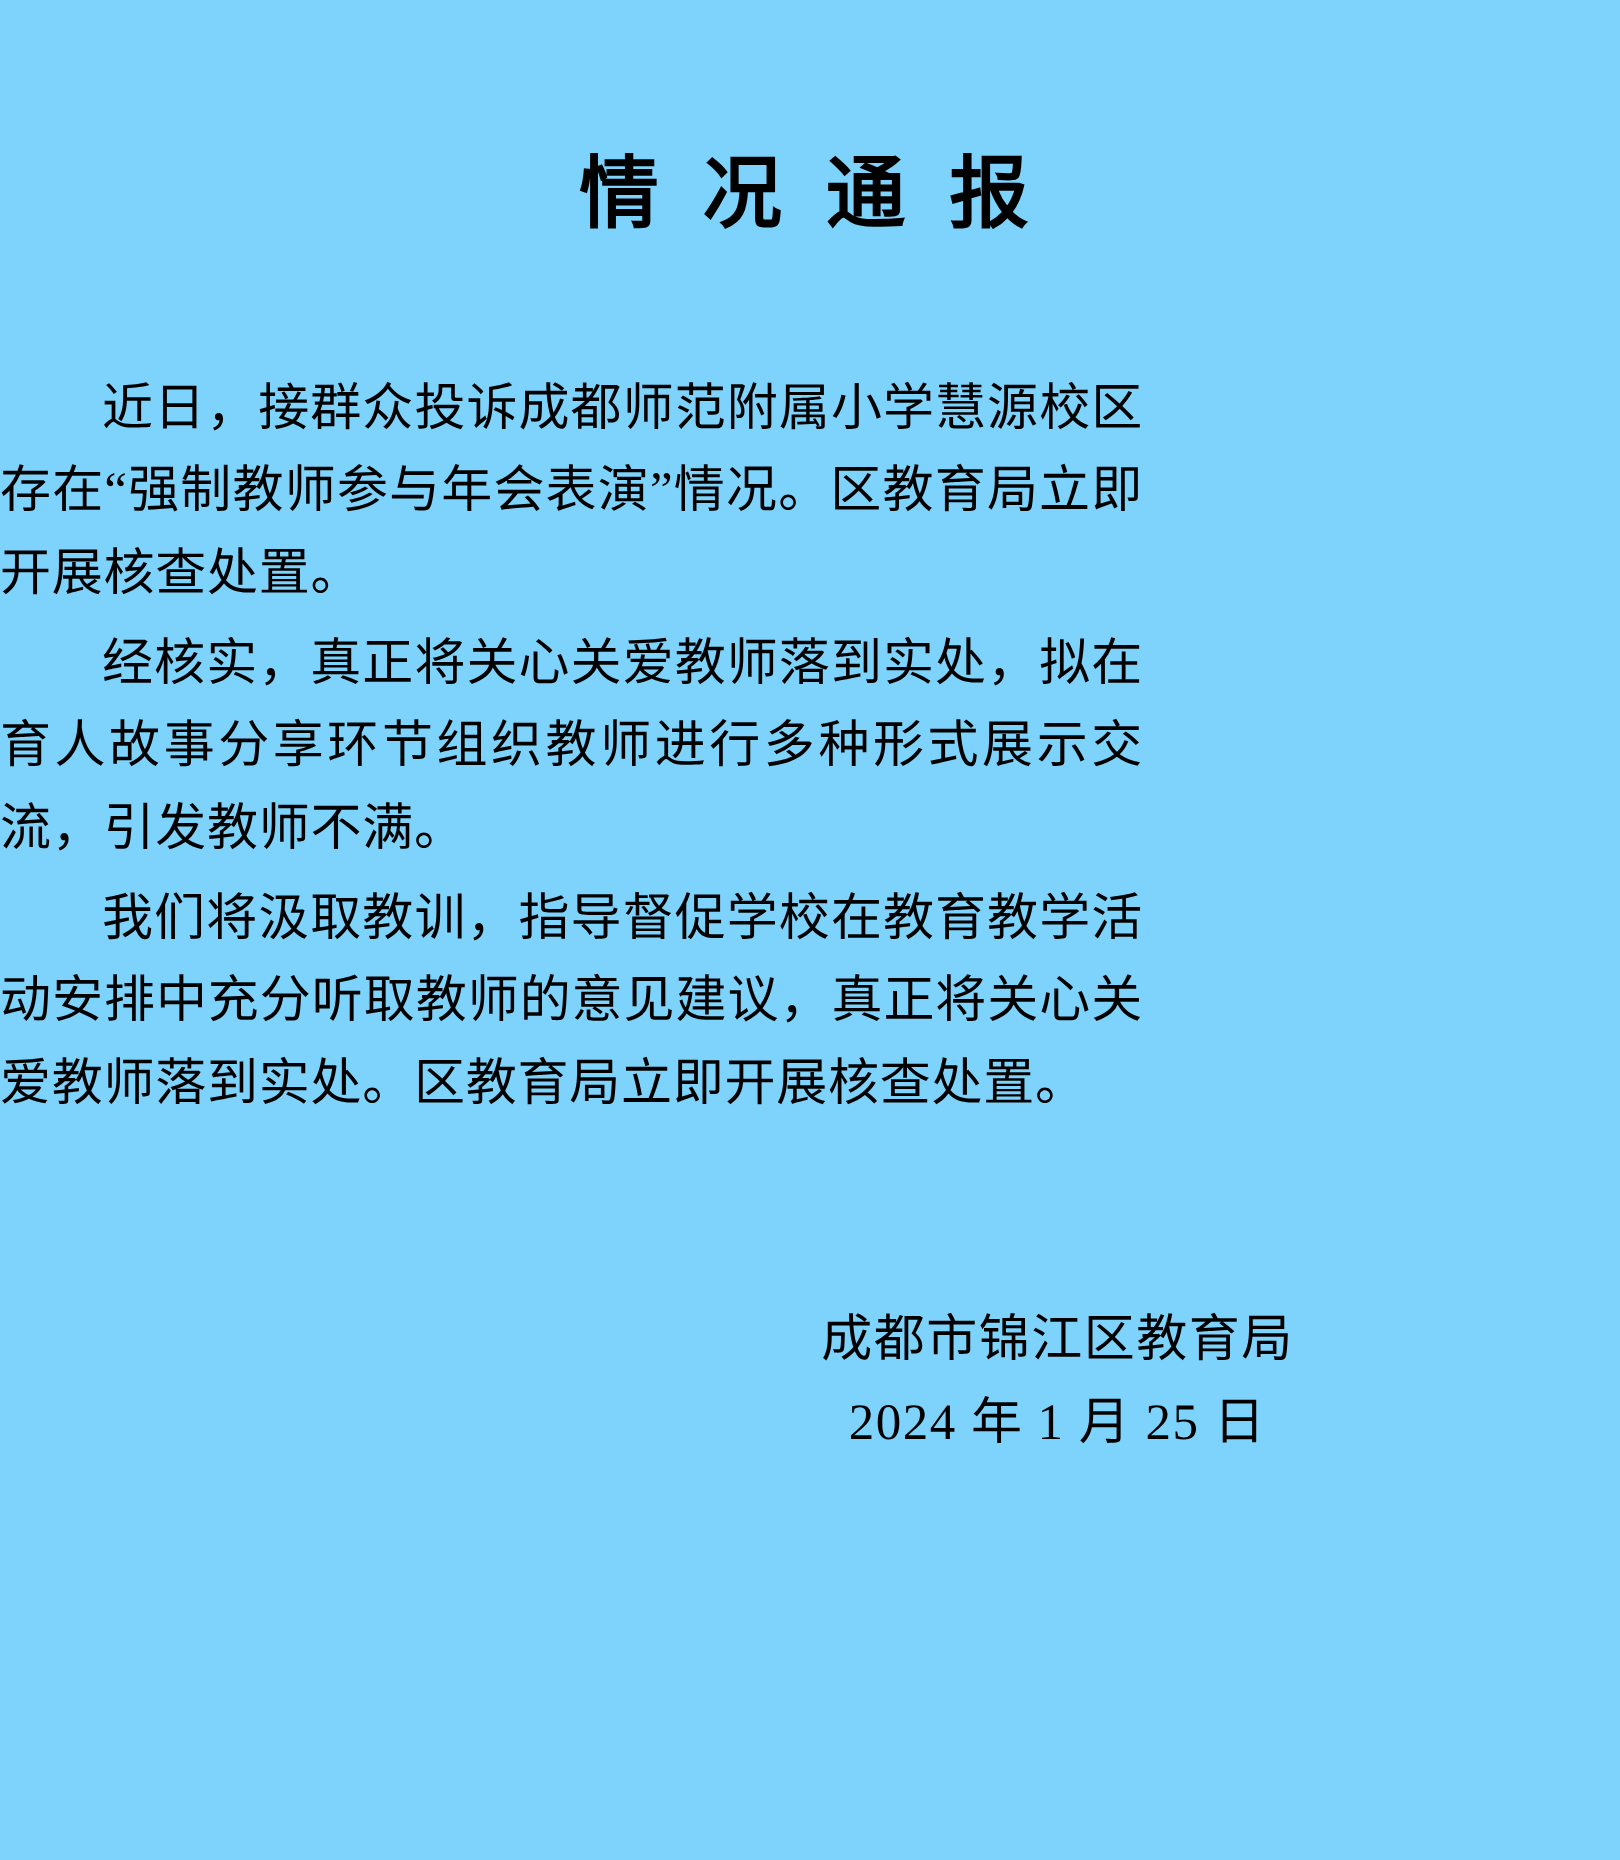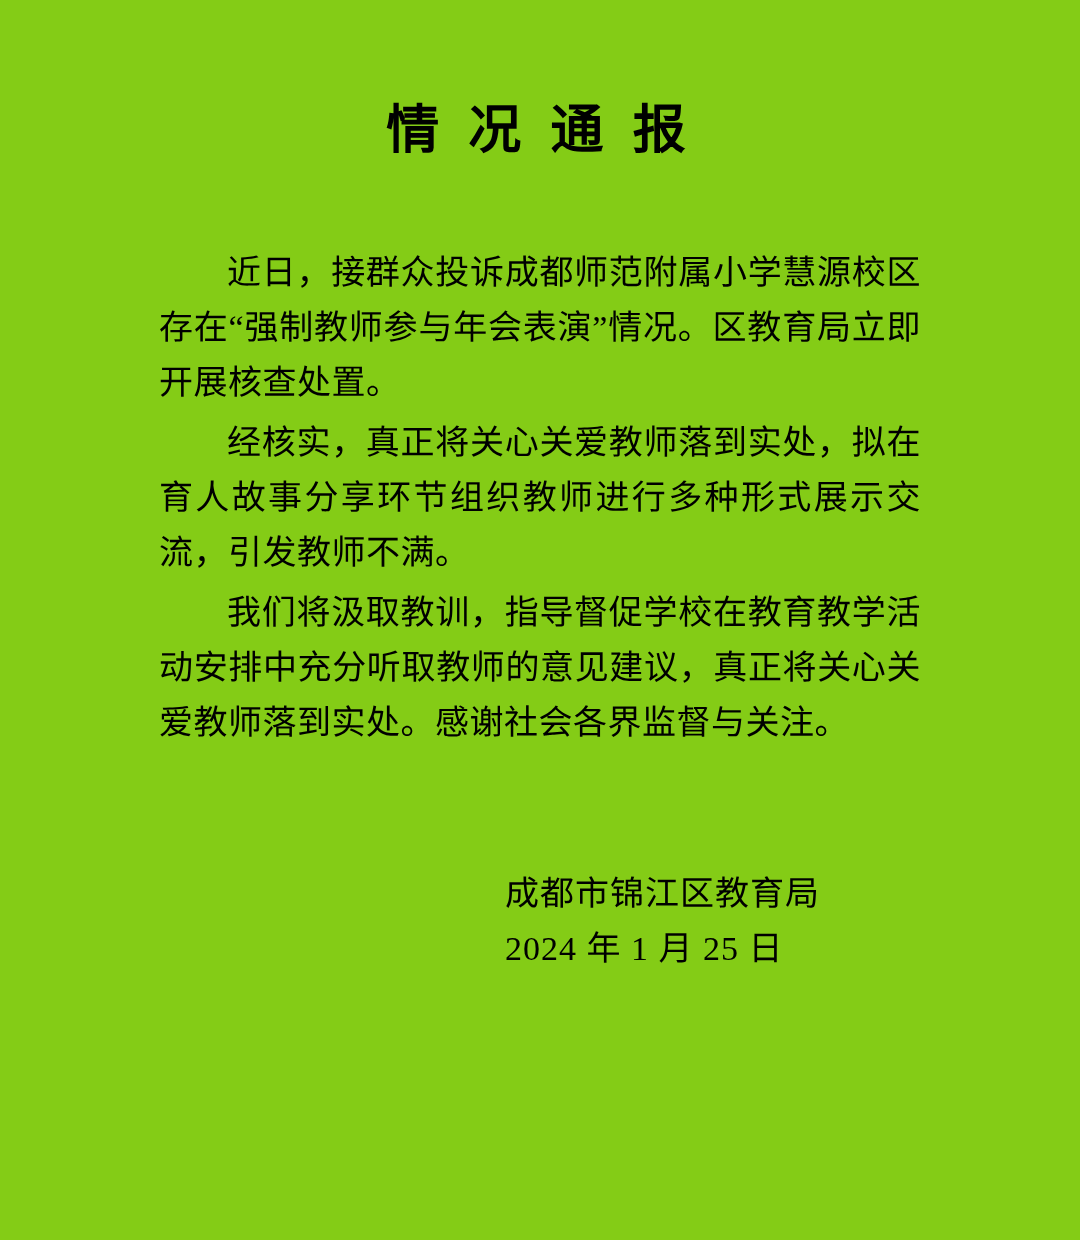--- a/index.html
+++ b/index.html
@@ -11,71 +11,70 @@
     height: 1240px;
     background: #ffffff;
     color: #000000;
     font-family: "Liberation Serif", serif;
     overflow: hidden;
     position: relative;
   }
   .page {
     width: 1080px;
     height: 1240px;
-    background: #84cc16;
+    background: #7dd3fc;
   }
   .doc-title {
     margin: 0;
     padding-top: 98px;
     font-size: 53px;
     line-height: 64px;
     font-weight: bold;
     text-align: center;
     letter-spacing: 8px;
     white-space: pre;
   }
   .doc-body {
     width: 762px;
-    margin-left: 159px;
     margin-top: 83px;
   }
   .doc-body p {
     margin: 0 0 5px 0;
     font-size: 34px;
     line-height: 55px;
     text-align: justify;
     text-justify: inter-ideograph;
     text-indent: 68px;
     letter-spacing: 0.5px;
   }
   .closing {
     margin-top: 116px;
     margin-left: 505px;
     width: 400px;
-    text-align: left;
+    text-align: center;
   }
   .closing .sig-line,
   .closing .date-line {
     font-size: 34px;
     line-height: 55px;
     letter-spacing: 1px;
     white-space: pre;
   }
 </style>
 </head>
 <body>
 
 <div class="page">
 
   <h1 class="doc-title">情 况 通 报</h1>
 
   <div class="doc-body">
     <p>近日，接群众投诉成都师范附属小学慧源校区存在“强制教师参与年会表演”情况。区教育局立即开展核查处置。</p>
     <p>经核实，真正将关心关爱教师落到实处，拟在育人故事分享环节组织教师进行多种形式展示交流，引发教师不满。</p>
-    <p>我们将汲取教训，指导督促学校在教育教学活动安排中充分听取教师的意见建议，真正将关心关爱教师落到实处。感谢社会各界监督与关注。</p>
+    <p>我们将汲取教训，指导督促学校在教育教学活动安排中充分听取教师的意见建议，真正将关心关爱教师落到实处。区教育局立即开展核查处置。</p>
   </div>
 
   <div class="closing">
     <div class="sig-line">成都市锦江区教育局</div>
     <div class="date-line">2024 年 1 月 25 日</div>
   </div>
 
 </div>
 
 </body></html>

